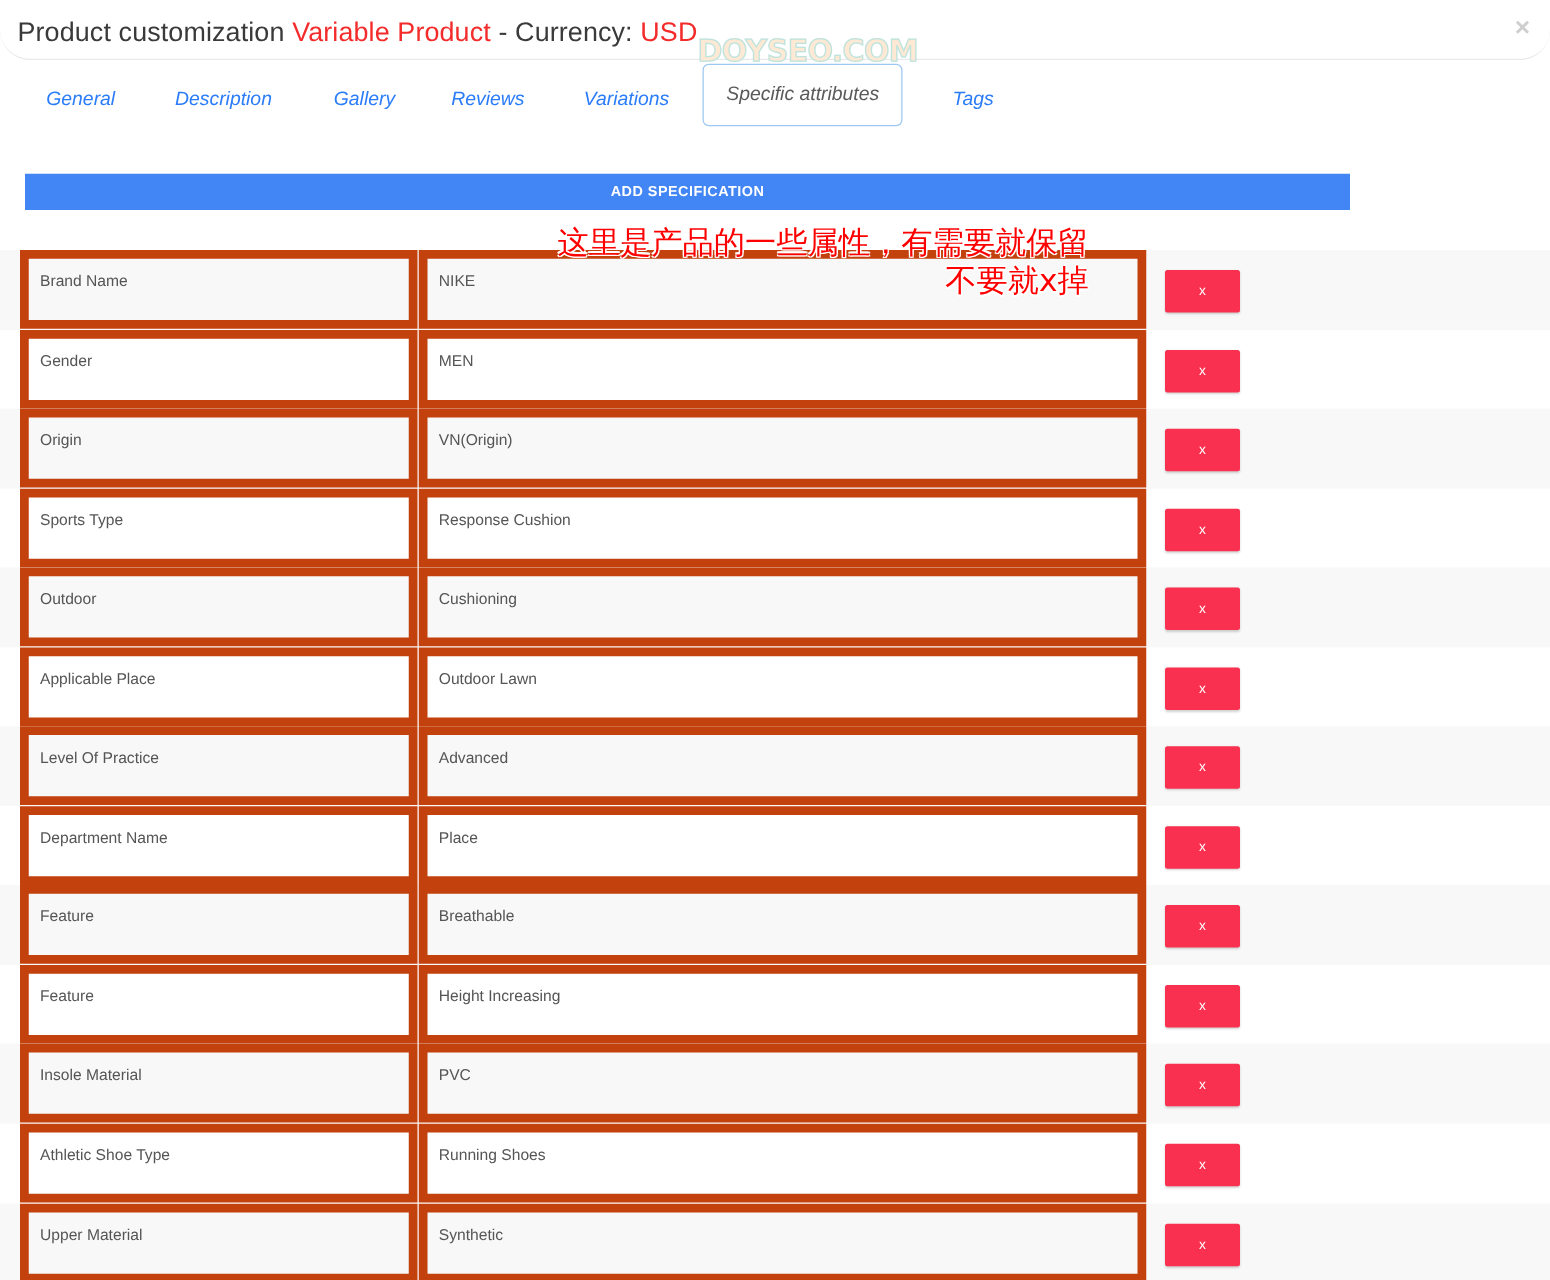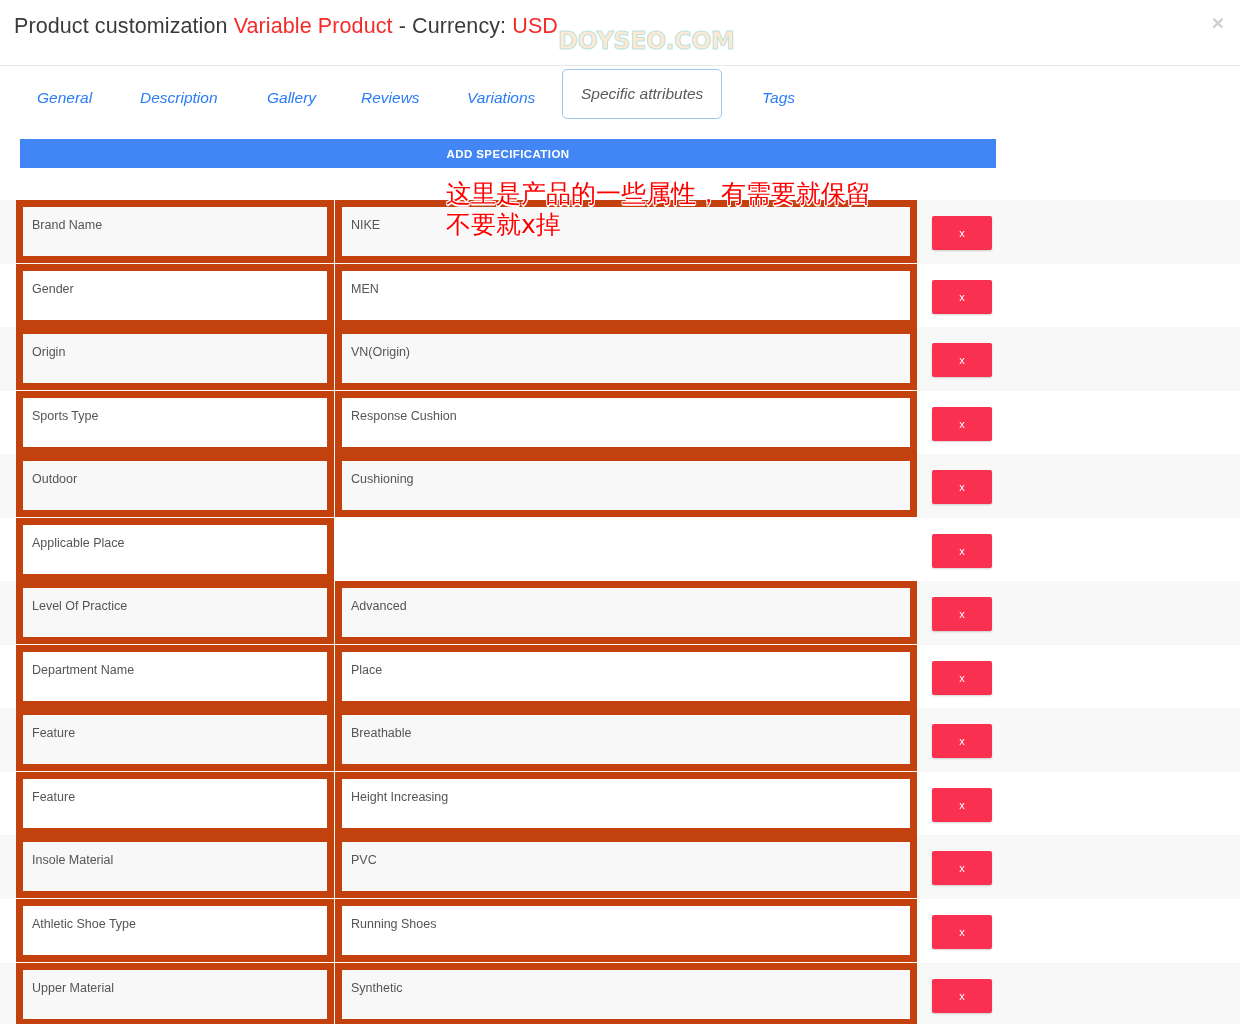--- a/index.html
+++ b/index.html
@@ -12,23 +12,24 @@
     height: 1024px;
     overflow: hidden;
     font-family: "Liberation Sans", sans-serif;
     color: #333;
     position: relative;
   }
 
   
   .modal-header {
     position: relative;
-    height: 66px;
+    height: 48px;
     border-bottom: 1px solid #e9e9e9;
     box-sizing: border-box;
+    border-radius: 29px;
   }
   .modal-title {
     position: absolute;
     left: 14px;
     top: 14px;
     font-size: 21.5px;
     font-weight: 400;
     color: #3a3a3a;
     white-space: nowrap;
     letter-spacing: 0.1px;
@@ -92,21 +93,21 @@
     padding: 13px 18px;
     top: 81px;
     line-height: 22px;
   }
 
   
   .add-spec-bar {
     position: absolute;
     left: 20px;
     top: 139px;
-    width: 976px;
+    width: 1060px;
     height: 29px;
     background: #4285f4;
     color: #ffffff;
     font-size: 11.5px;
     font-weight: bold;
     letter-spacing: 0.4px;
     display: flex;
     align-items: center;
     justify-content: center;
     cursor: pointer;
@@ -123,20 +124,21 @@
     color: #ff0000;
     font-family: "DejaVu Sans", sans-serif;
     font-weight: 500;
     text-shadow:
       -1px -1px 0 #ffffff,  1px -1px 0 #ffffff,
       -1px  1px 0 #ffffff,  1px  1px 0 #ffffff,
        0   -1.5px 0 #ffffff, 0 1.5px 0 #ffffff;
     z-index: 30;
     pointer-events: none;
     white-space: pre;
+    text-align: right;
   }
 
   
   .spec-table {
     position: absolute;
     left: 0;
     top: 200px;
     width: 1240px;
   }
   .spec-row {
@@ -235,20 +237,21 @@
       <div class="cell-value">Response Cushion</div>
       <button class="del-btn">x</button>
     </div>
     <div class="spec-row even">
       <div class="cell-name">Outdoor</div>
       <div class="cell-value">Cushioning</div>
       <button class="del-btn">x</button>
     </div>
     <div class="spec-row odd">
       <div class="cell-name">Applicable Place</div>
+      <div class="cell-value">Outdoor Lawn</div>
       <button class="del-btn">x</button>
     </div>
     <div class="spec-row even">
       <div class="cell-name">Level Of Practice</div>
       <div class="cell-value">Advanced</div>
       <button class="del-btn">x</button>
     </div>
     <div class="spec-row odd">
       <div class="cell-name">Department Name</div>
       <div class="cell-value">Place</div>

